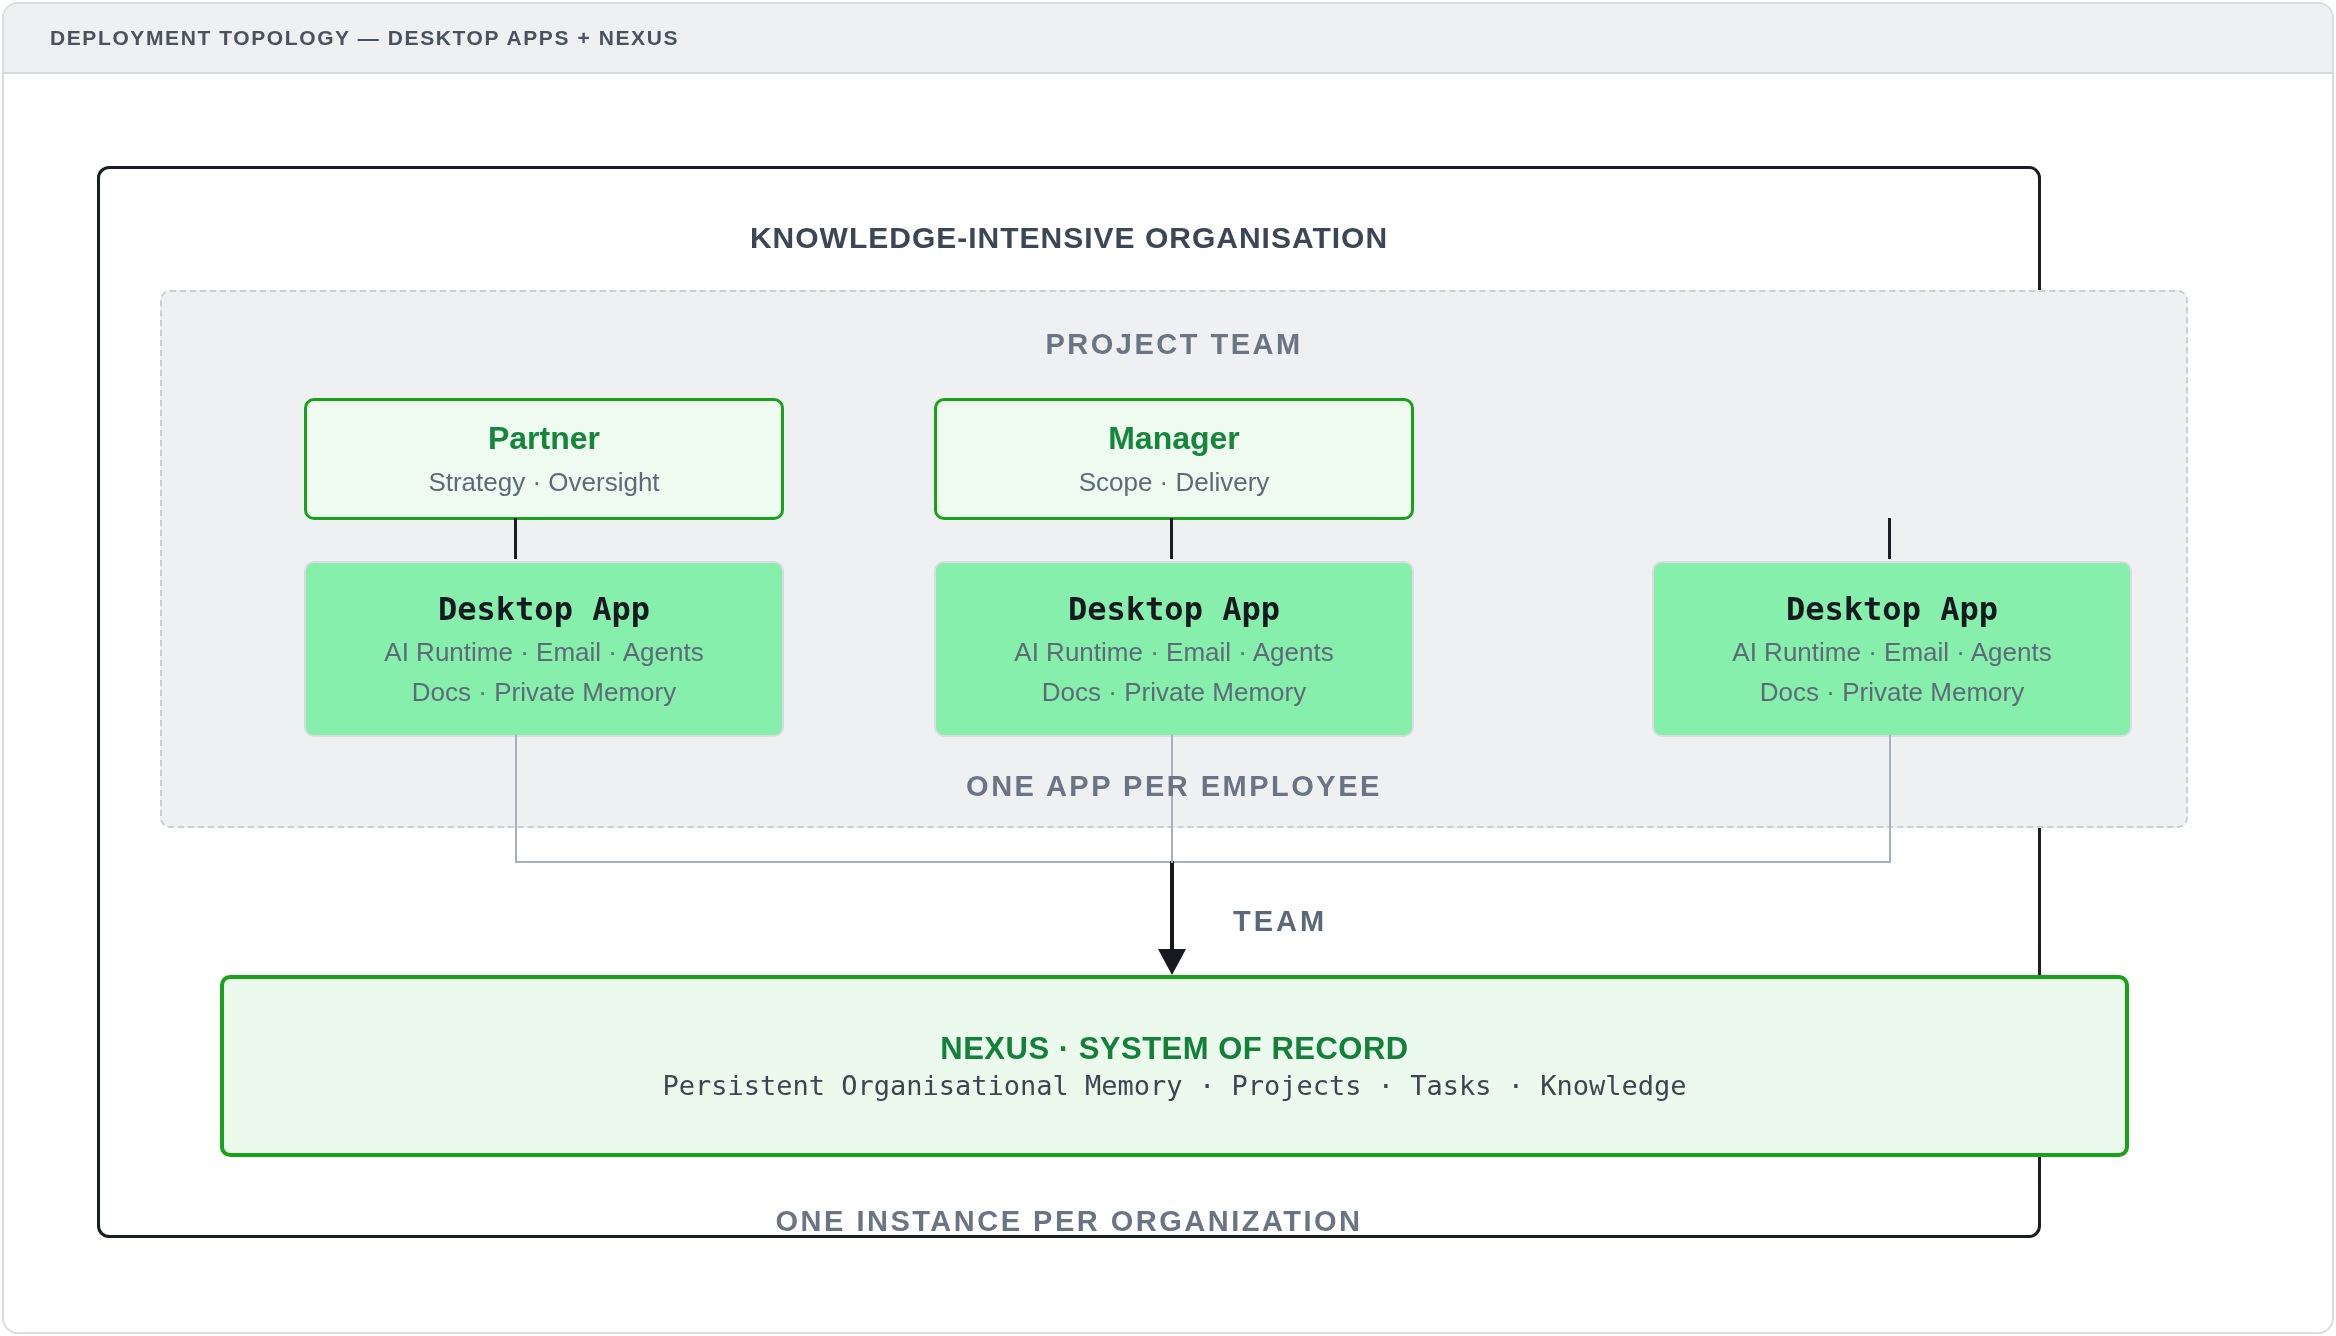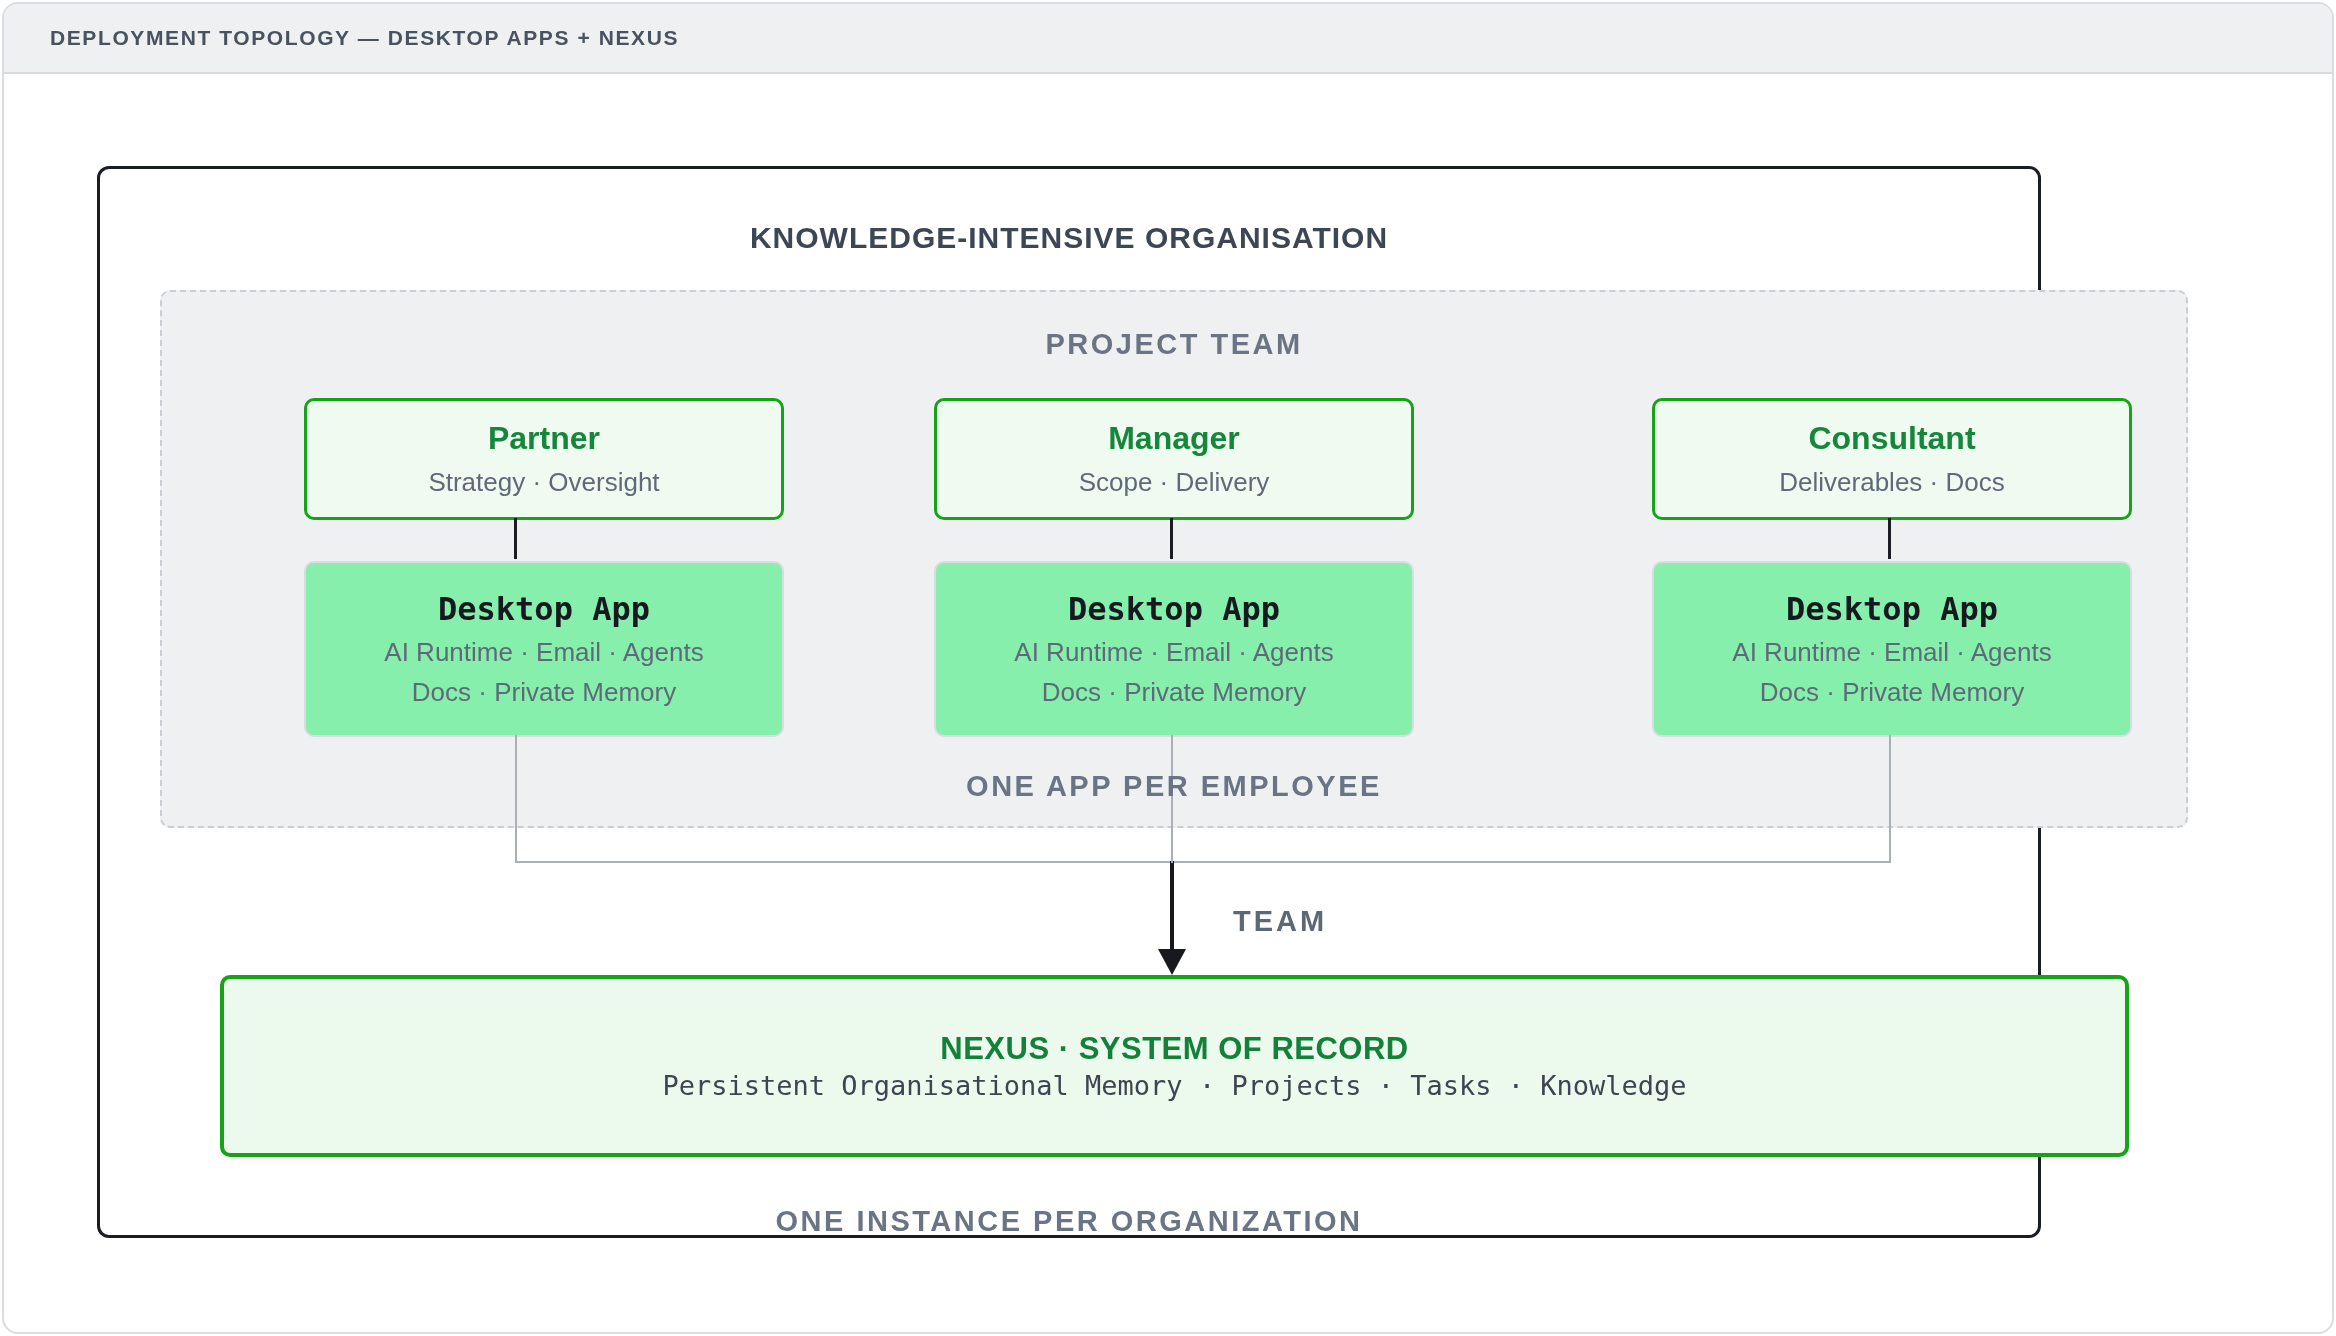--- a/index.html
+++ b/index.html
@@ -101,24 +101,20 @@
       <div class="team-label">PROJECT TEAM</div>
 
       <div class="role-box pos-0">
         <div class="role-title">Partner</div>
         <div class="subtext">Strategy · Oversight</div>
       </div>
       <div class="role-box pos-1">
         <div class="role-title">Manager</div>
         <div class="subtext">Scope · Delivery</div>
       </div>
-      <div class="role-box pos-2">
-        <div class="role-title">Consultant</div>
-        <div class="subtext">Deliverables · Docs</div>
-      </div>
 
       <div class="app-box pos-0">
         <div class="app-title">Desktop App</div>
         <div class="subtext">AI Runtime · Email · Agents</div>
         <div class="subtext">Docs · Private Memory</div>
       </div>
       <div class="app-box pos-1">
         <div class="app-title">Desktop App</div>
         <div class="subtext">AI Runtime · Email · Agents</div>
         <div class="subtext">Docs · Private Memory</div>

